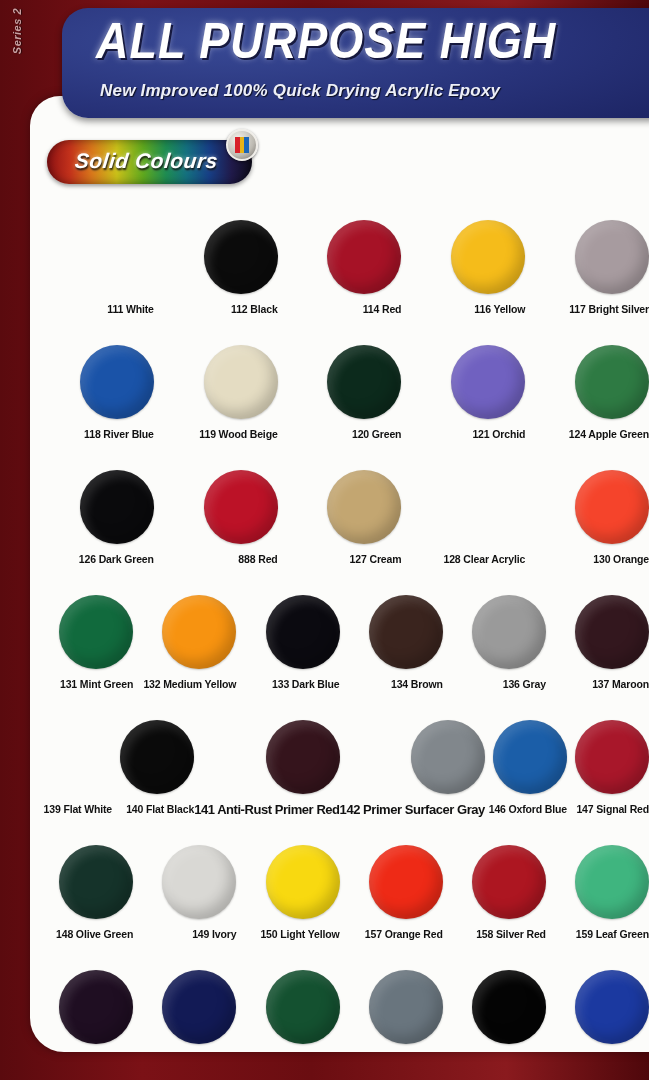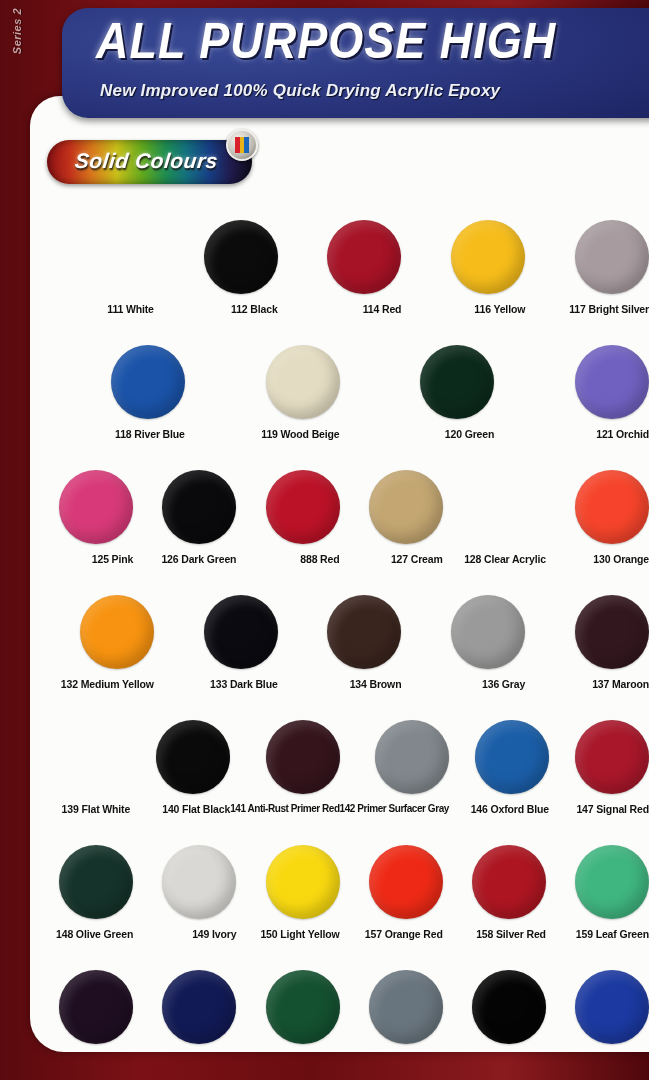--- a/index.html
+++ b/index.html
@@ -149,21 +149,21 @@
   .label{
     margin-top:9px;
     font-size:10.5px;
     font-weight:bold;
     color:#111111;
     text-align:center;
     line-height:1.15;
     white-space:nowrap;
     letter-spacing:-.15px;
   }
-  .label.sm{ font-size:10px; letter-spacing:-.45px; }
+  .label.sm{ font-size:13px; letter-spacing:-.45px; }
 </style>
 </head>
 <body>
 
 <div class="backdrop"></div>
 
 <div class="card">
 
   <div class="badge">
     <div class="badge-text">Solid Colours</div>
@@ -205,26 +205,26 @@
           <div class="label">119 Wood Beige</div>
         </div>
         <div class="cell">
           <div class="dot" style="background: rgb(12, 42, 28);"></div>
           <div class="label">120 Green</div>
         </div>
         <div class="cell">
           <div class="dot" style="background: rgb(112, 97, 192);"></div>
           <div class="label">121 Orchid</div>
         </div>
-      </div>
-      <div class="row">
-        <div class="cell">
-          <div class="dot" style="background: rgb(216, 58, 121);"></div>
-          <div class="label">125 Pink</div>
-        </div>
+        <div class="cell">
+          <div class="dot" style="background: rgb(46, 122, 67);"></div>
+          <div class="label">124 Apple Green</div>
+        </div>
+      </div>
+      <div class="row">
         <div class="cell">
           <div class="dot" style="background: rgb(10, 10, 12);"></div>
           <div class="label">126 Dark Green</div>
         </div>
         <div class="cell">
           <div class="dot" style="background: rgb(188, 18, 39);"></div>
           <div class="label">888 Red</div>
         </div>
         <div class="cell">
           <div class="dot" style="background: rgb(195, 166, 113);"></div>
@@ -233,20 +233,24 @@
         <div class="cell">
           <div class="dot empty"></div>
           <div class="label">128 Clear Acrylic</div>
         </div>
         <div class="cell">
           <div class="dot" style="background: rgb(245, 68, 43);"></div>
           <div class="label">130 Orange</div>
         </div>
       </div>
       <div class="row">
+        <div class="cell">
+          <div class="dot" style="background: rgb(17, 106, 61);"></div>
+          <div class="label">131 Mint Green</div>
+        </div>
         <div class="cell">
           <div class="dot" style="background: rgb(247, 147, 16);"></div>
           <div class="label">132 Medium Yellow</div>
         </div>
         <div class="cell">
           <div class="dot" style="background: rgb(11, 10, 16);"></div>
           <div class="label">133 Dark Blue</div>
         </div>
         <div class="cell">
           <div class="dot" style="background: rgb(58, 36, 30);"></div>

